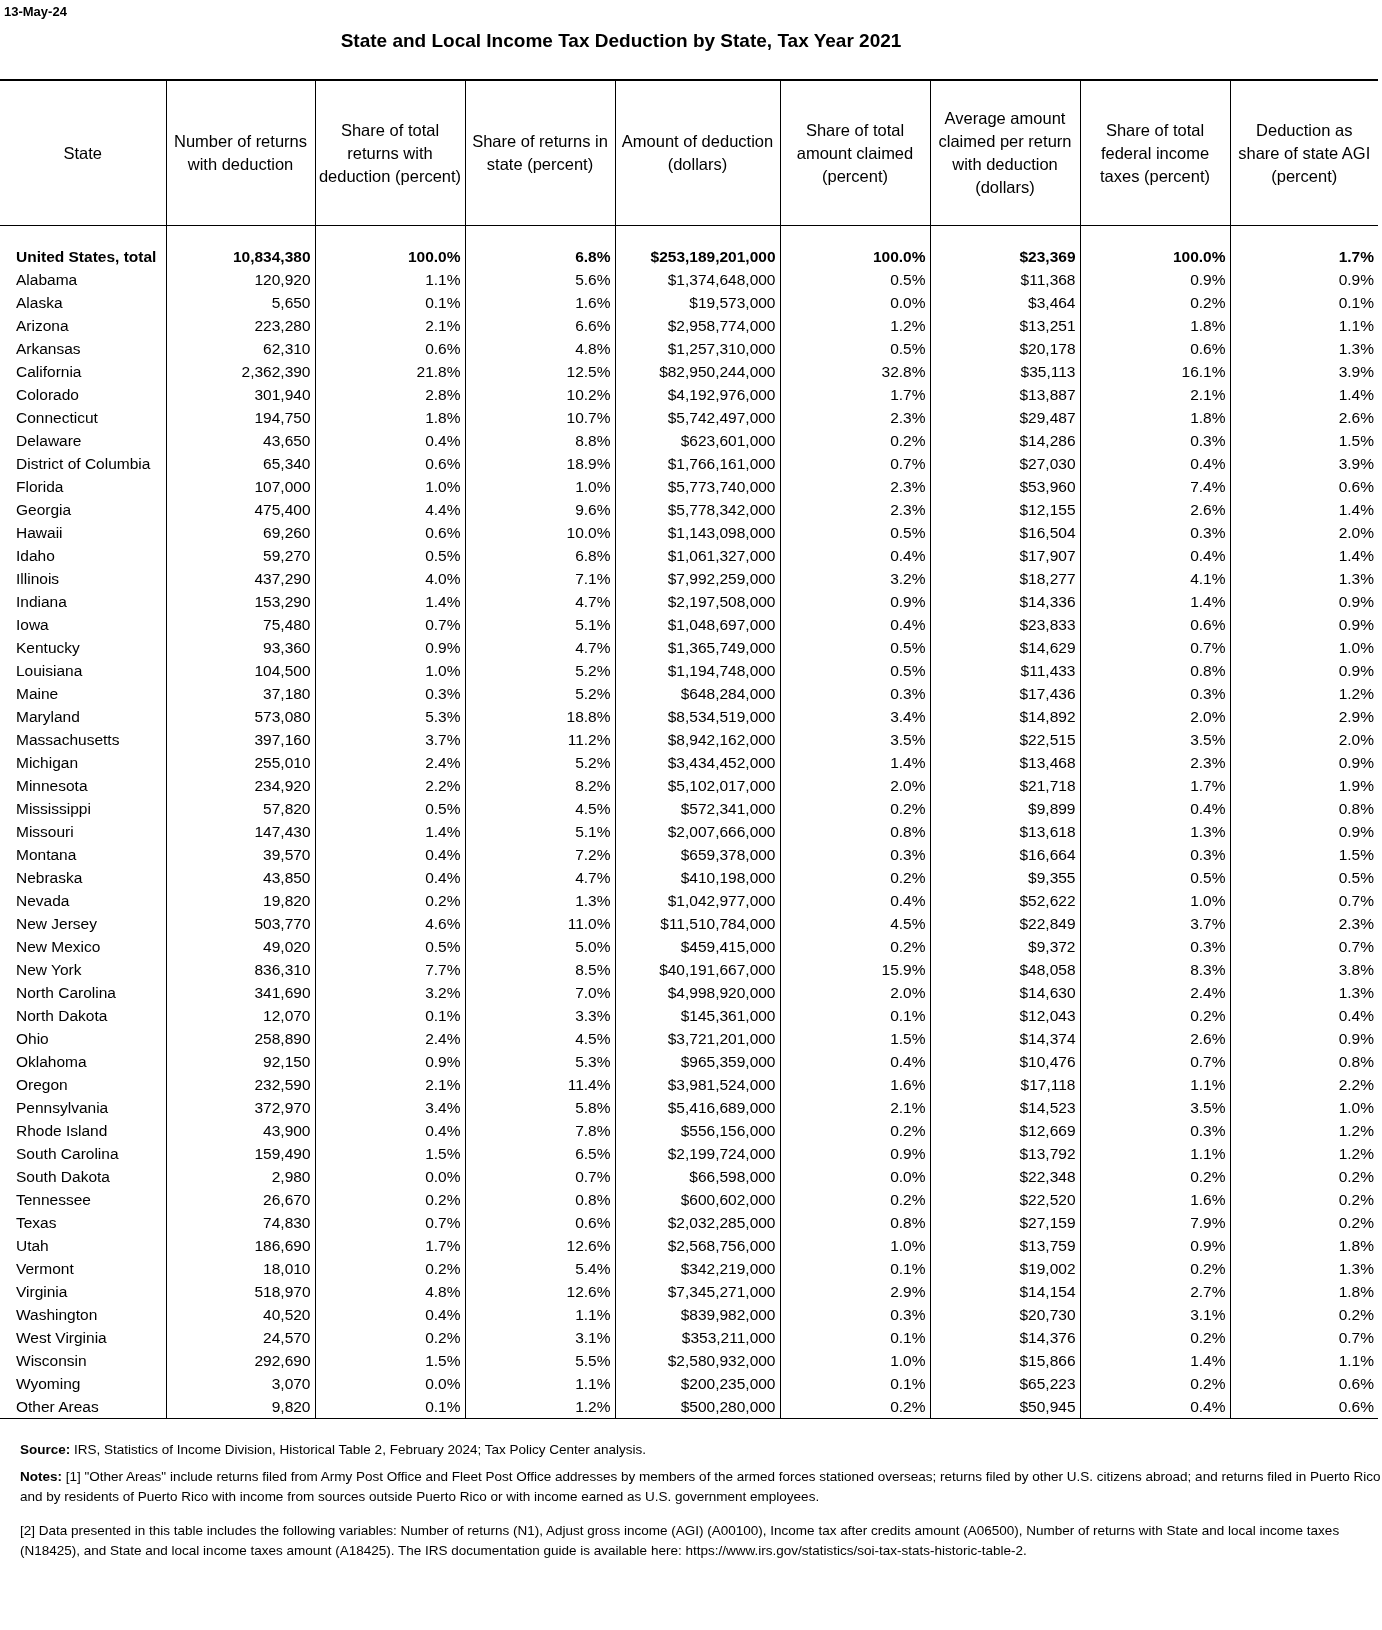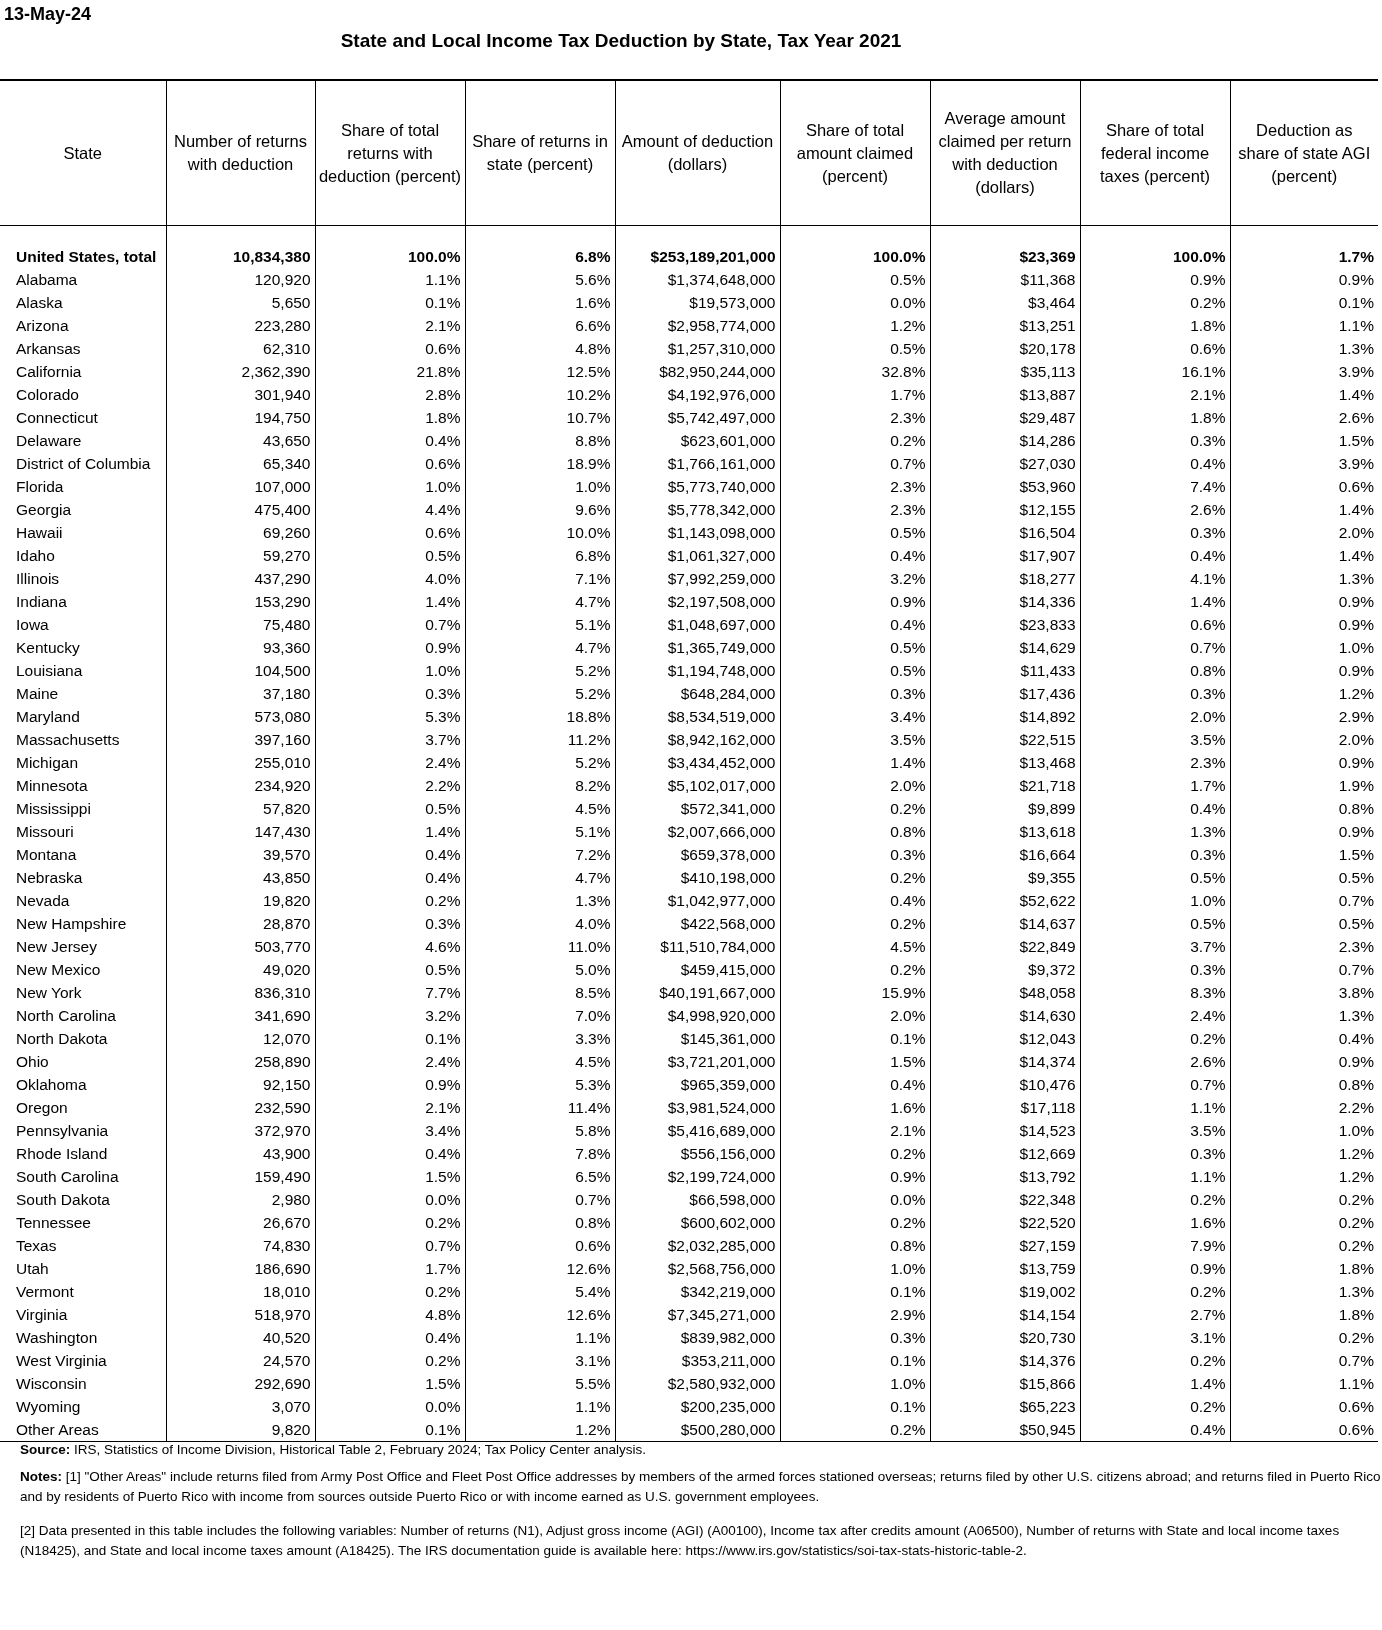--- a/index.html
+++ b/index.html
@@ -2,21 +2,21 @@
 <html><head>
 <meta charset="utf-8">
 <style>
   html, body { margin: 0; padding: 0; background: #ffffff; }
   body {
     width: 1382px; height: 1630px; position: relative; overflow: hidden;
     font-family: "Liberation Sans", sans-serif; color: #000;
   }
   .date {
     position: absolute; left: 4px; top: 4px;
-    font-size: 18px; font-weight: bold;
+    font-size: 13px; font-weight: bold;
   }
   .title {
     position: absolute; left: 0; width: 1242px; top: 30px;
     text-align: center; font-size: 19px; font-weight: bold;
   }
   table.tbl {
     position: absolute; left: 0; top: 80px; width: 1378px;
     border-collapse: collapse; table-layout: fixed;
     font-size: 15.5px;
   }
@@ -412,31 +412,20 @@
         <td>19,820</td>
         <td>0.2%</td>
         <td>1.3%</td>
         <td>$1,042,977,000</td>
         <td>0.4%</td>
         <td>$52,622</td>
         <td>1.0%</td>
         <td>0.7%</td>
       </tr>
       <tr>
-        <td>New Hampshire</td>
-        <td>28,870</td>
-        <td>0.3%</td>
-        <td>4.0%</td>
-        <td>$422,568,000</td>
-        <td>0.2%</td>
-        <td>$14,637</td>
-        <td>0.5%</td>
-        <td>0.5%</td>
-      </tr>
-      <tr>
         <td>New Jersey</td>
         <td>503,770</td>
         <td>4.6%</td>
         <td>11.0%</td>
         <td>$11,510,784,000</td>
         <td>4.5%</td>
         <td>$22,849</td>
         <td>3.7%</td>
         <td>2.3%</td>
       </tr>

